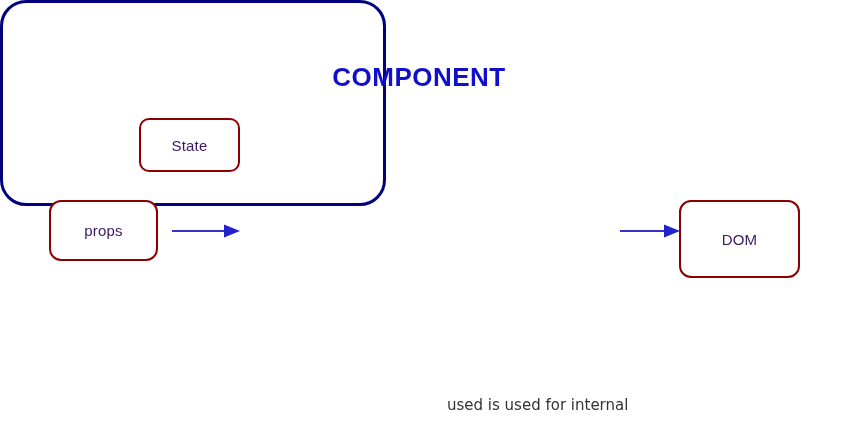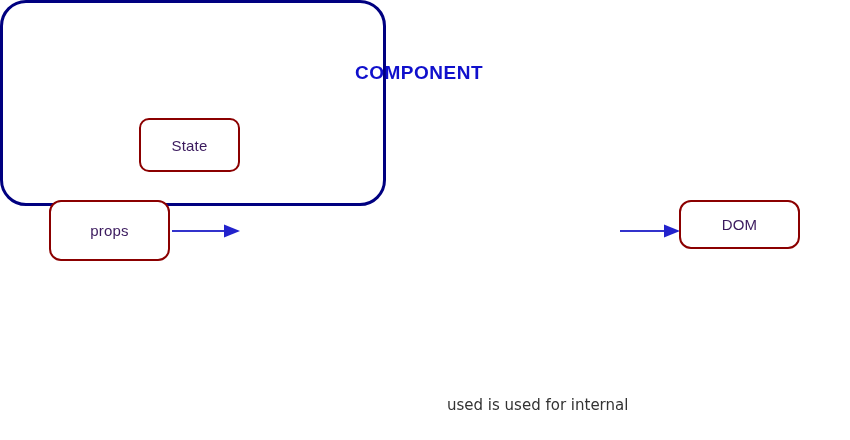--- a/index.html
+++ b/index.html
@@ -39,30 +39,30 @@
     font-family: "Liberation Sans", sans-serif;
     font-size: 15px;
     font-weight: 400;
     letter-spacing: 0.2px;
   }
 
   
   #props-node {
     left: 49px;
     top: 200px;
-    width: 121px;
+    width: 109px;
     height: 61px;
   }
 
   
   #dom-node {
     left: 679px;
     top: 200px;
     width: 121px;
-    height: 49px;
+    height: 78px;
   }
 
   
   #component-node {
     left: 240px;
     top: 120px;
     width: 380px;
     height: 200px;
     border: 3px solid #000080;
     border-radius: 26px;
@@ -71,21 +71,21 @@
   }
 
   #component-title {
     position: absolute;
     left: 0;
     right: 12px;
     top: 62px;
     text-align: center;
     color: #1010CC;
     font-family: "Liberation Sans", sans-serif;
-    font-size: 19px;
+    font-size: 26px;
     font-weight: bold;
     letter-spacing: 0.5px;
   }
 
   
   #state-node {
     left: 139px;  
     top: 118px;   
     width: 101px;
     height: 54px;

